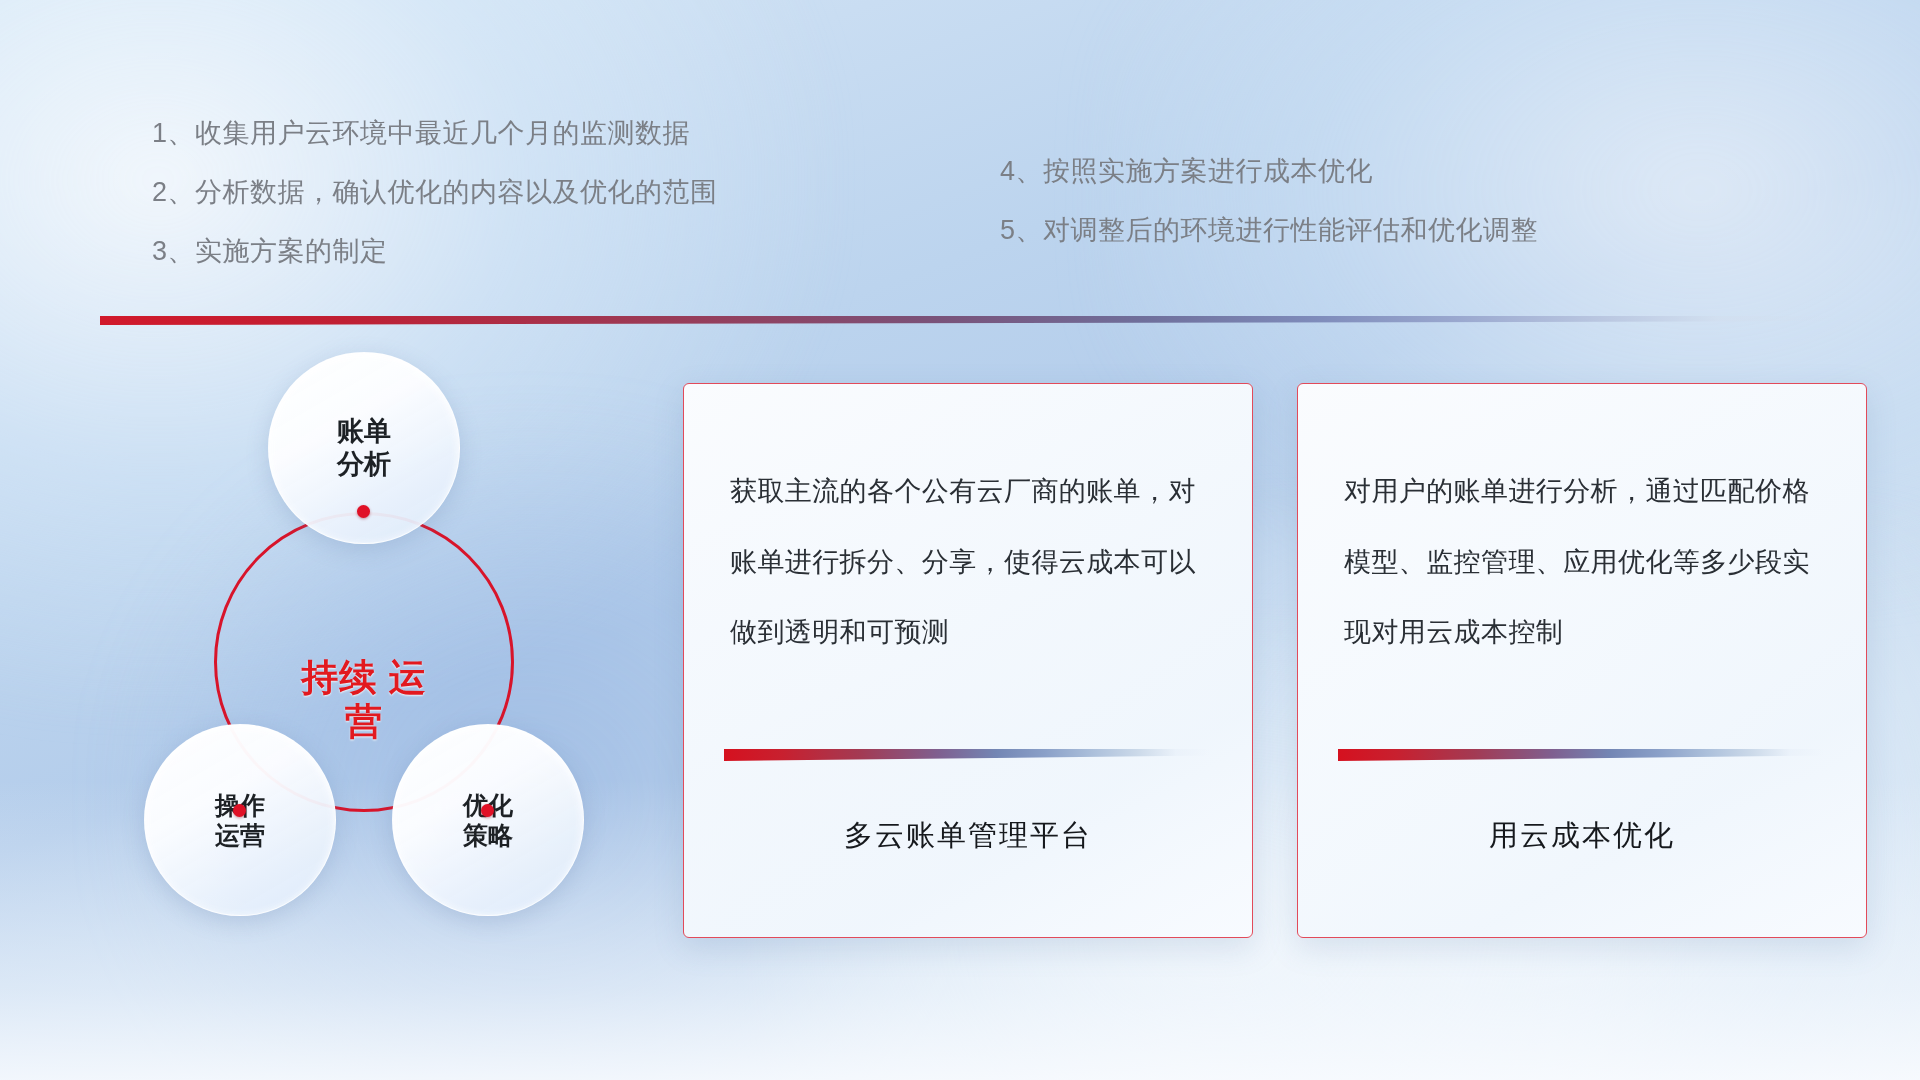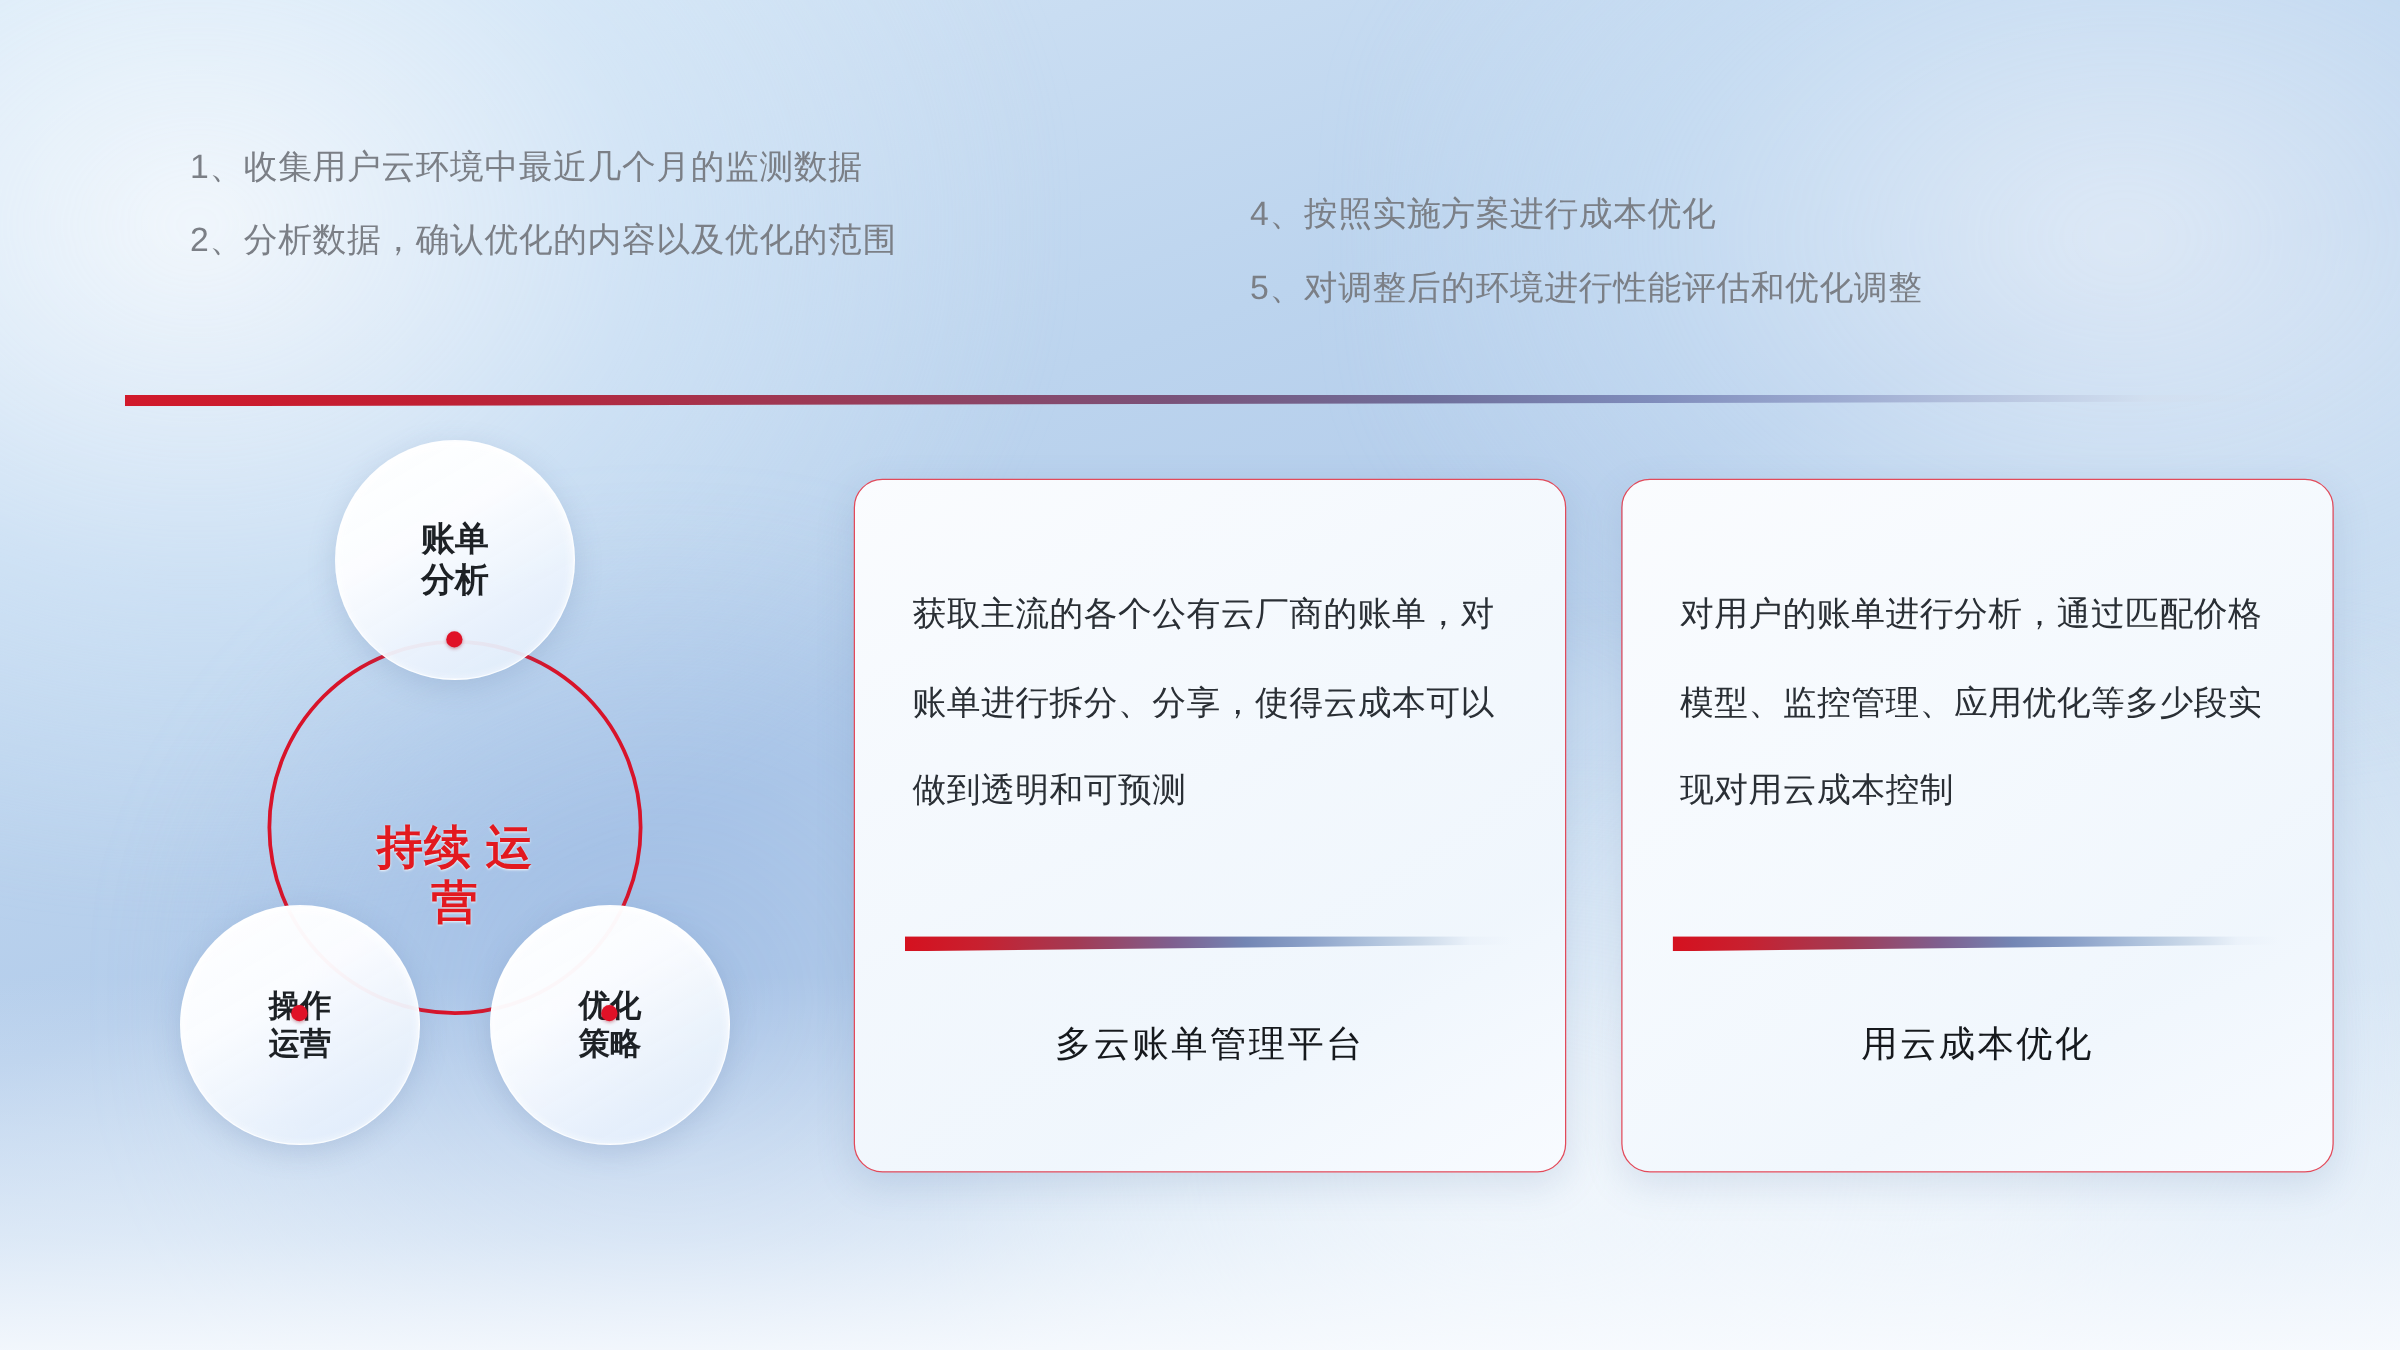--- a/index.html
+++ b/index.html
@@ -210,21 +210,21 @@
   .dot-top { left: 261px; top: 153px; }
   .dot-bl  { left: 137px; top: 452px; }
   .dot-br  { left: 385px; top: 452px; }
 
   
   .card {
     position: absolute;
     top: 383px;
     width: 570px;
     height: 555px;
-    border-radius: 23px;
+    border-radius: 6px;
     box-sizing: border-box;
     border: 1.5px solid #e24a5a;
     background: linear-gradient(150deg,
       rgba(252,253,255,0.97) 0%,
       rgba(246,250,254,0.96) 42%,
       rgba(241,247,253,0.95) 74%,
       rgba(248,251,255,0.97) 100%);
     box-shadow: 0 10px 30px rgba(96,126,170,0.18);
     overflow: hidden;
   }
@@ -283,20 +283,21 @@
   <div class="bg-blob-a"></div>
   <div class="bg-blob-c"></div>
   <div class="bg-blob-b"></div>
   <div class="bg-blob-d"></div>
   <div class="bg-blob-e"></div>
   <div class="bg-wash-bottom"></div>
 
   <div class="list-col list-left">
     <div class="list-item">1、收集用户云环境中最近几个月的监测数据</div>
     <div class="list-item">2、分析数据，确认优化的内容以及优化的范围</div>
+    <div class="list-item">3、实施方案的制定</div>
   </div>
 
   <div class="list-col list-right">
     <div class="list-item">4、按照实施方案进行成本优化</div>
     <div class="list-item">5、对调整后的环境进行性能评估和优化调整</div>
   </div>
 
   <div class="top-rule">
     <div class="bar"></div>
   </div>

